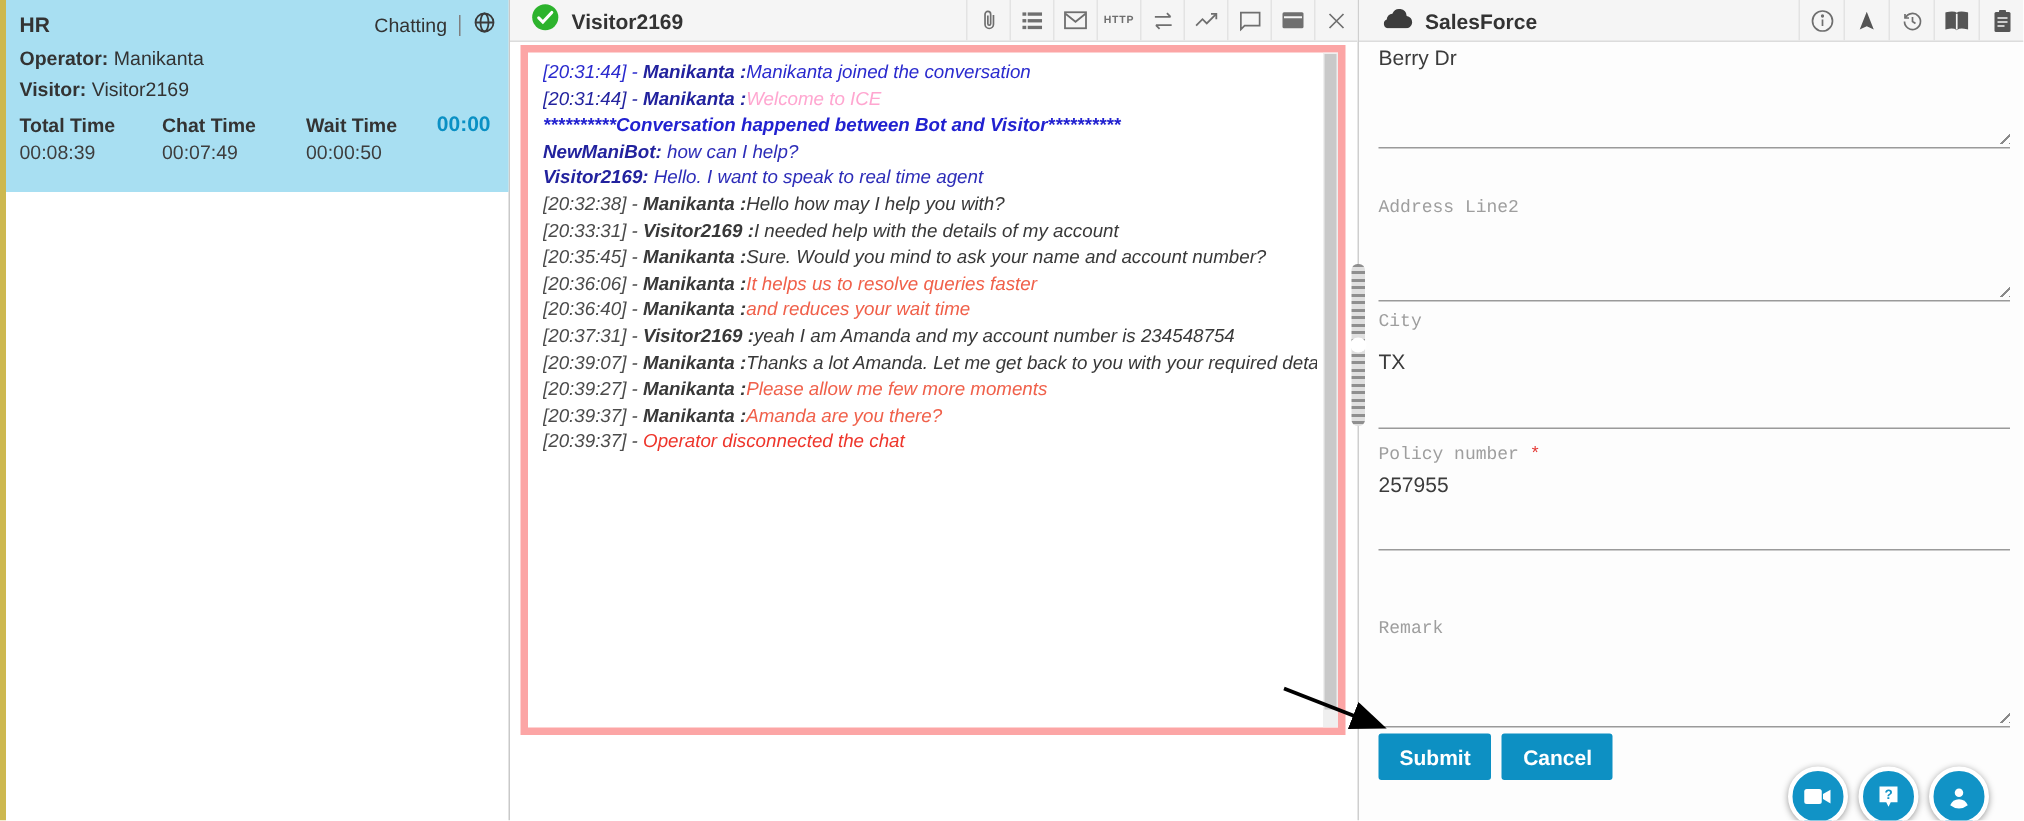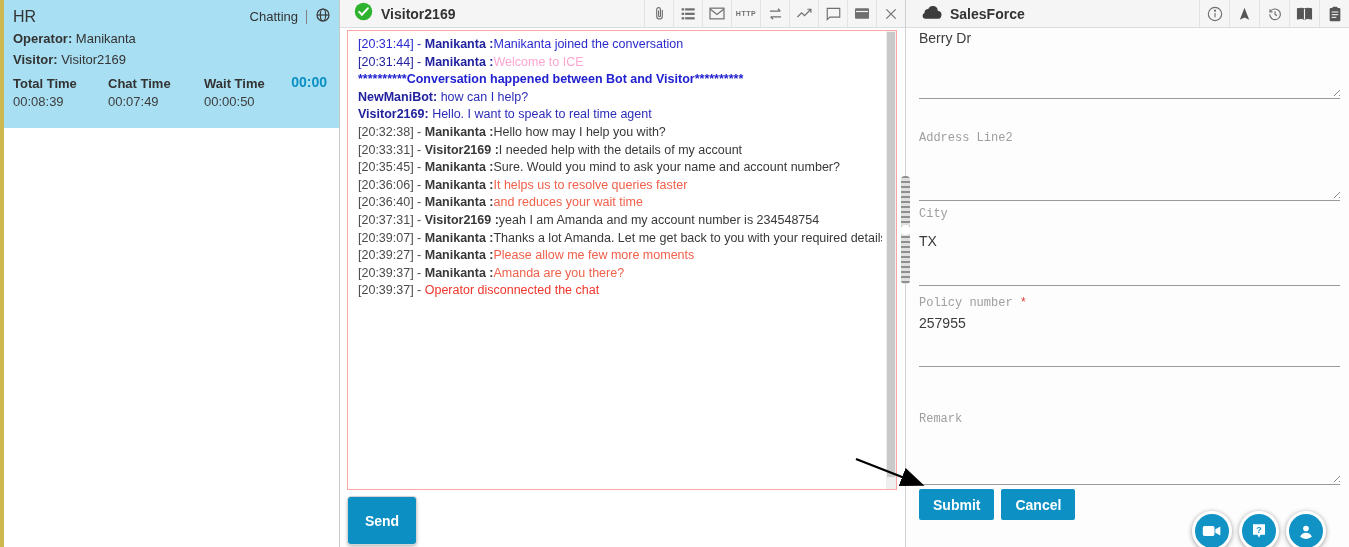--- a/index.html
+++ b/index.html
@@ -5,21 +5,21 @@
   * { box-sizing: border-box; margin: 0; padding: 0; }
   html,body { width:1349px; height:547px; overflow:hidden; background:#fff;
     font-family:"Liberation Sans", sans-serif; }
   #app { position:relative; width:1349px; height:547px; background:#fff; }
 
   
   #left-panel { position:absolute; left:0; top:0; width:340px; height:547px;
     background:#fff; border-right:1px solid #c9c9c9; }
   #accent-strip { position:absolute; left:0; top:0; bottom:0; width:4px; background:#cdb84f; z-index:3; }
   #left-head { position:absolute; left:4px; right:0; top:0; height:128px; background:#a8dff2; }
-  .lh-title { position:absolute; left:9px; top:8px; font-size:16px; font-weight:normal; color:#333; }
+  .lh-title { position:absolute; left:9px; top:8px; font-size:14px; font-weight:bold; color:#333; }
   .lh-status { position:absolute; right:8px; top:7px; display:flex; align-items:center; font-size:13px; color:#333; }
   .lh-status .sep { width:1px; height:14px; background:#7f7f7f; margin:0 8px; }
   .lh-line { position:absolute; left:9px; font-size:13px; color:#333; }
   .lh-line b { font-weight:bold; }
   #timer { position:absolute; right:12px; top:38px; font-size:14px; font-weight:bold; color:#0a90c4;margin-top:36px; }
   .stat-h { position:absolute; top:76px; font-size:13px; font-weight:bold; color:#333; }
   .stat-v { position:absolute; top:94px; font-size:13px; color:#3d3d3d; }
 
   
   #chat-panel { position:absolute; left:340px; top:0; width:566px; height:547px;
@@ -27,21 +27,21 @@
   .phead { position:absolute; left:0; right:0; top:0; height:28px; background:#f5f5f5;
     border-bottom:1px solid #dcdcdc; display:flex; align-items:center; }
   .phead .ptitle { font-size:14px; font-weight:bold; color:#333; margin-left:8px; }
   .tbar { margin-left:auto; display:flex; height:100%; }
   .tb { width:29px; height:100%; display:flex; align-items:center; justify-content:center;
     border-left:1px solid #e3e3e3; cursor:pointer; color:#6f6f6f; }
   .tb svg { display:block; }
   .http-txt { font-size:7px; font-weight:bold; letter-spacing:.5px; color:#6f6f6f; }
 
   #transcript { position:absolute; left:7px; right:8px; top:30px; bottom:57px;
-    border:1px solid #fca5a5; background:#fff; overflow:hidden; }
+    border:5px solid #fca5a5; background:#fff; overflow:hidden;font-style:italic; }
   #chat-messages { position:absolute; left:10px; right:14px; top:5px; bottom:2px;
     font-size:12.5px; line-height:17.6px; }
   .msg { white-space:nowrap; overflow:hidden; }
   .msg .n { font-weight:bold; }
   .s-sysblue .t, .s-sysblue .x { color:#2a2ace; }
   .s-sysblue .n, .s-pink .n, .s-pink .t { color:#22229e; }
   .s-pink .x { color:#ffa6d0; }
   .s-stars .x { color:#2121d0; font-weight:bold; }
   .s-bot .n { color:#22229e; }
   .s-bot .x { color:#2c2cb8; }
@@ -221,21 +221,20 @@
           <div class="msg s-orange"><span class="t">[20:39:27] - </span><span class="n">Manikanta :</span><span class="x">Please allow me few more moments</span></div>
           <div class="msg s-orange"><span class="t">[20:39:37] - </span><span class="n">Manikanta :</span><span class="x">Amanda are you there?</span></div>
           <div class="msg s-red"><span class="t">[20:39:37] - </span><span class="x">Operator disconnected the chat</span></div>
         </div>
       <div id="chat-scrollbar">
         <div id="chat-scrollthumb"></div>
       </div>
     </div>
 
     <div id="input-row">
-      <button id="send-btn">Send</button>
     </div>
   </div>
 
   <div id="splitter"></div>
 
   <div id="crm-panel">
     <div class="phead">
       <span style="margin-left:14px">
         <svg width="22" height="15" viewBox="0 0 24 16" fill="#3c3c3c">
           <path d="M19.4 7.1 A5.4 5.4 0 0 0 9 5.4 A4.3 4.3 0 0 0 4.9 9.7 A3.3 3.3 0 0 0 5.5 16 h13 a4.4 4.4 0 0 0 .9-8.9 z"></path>

